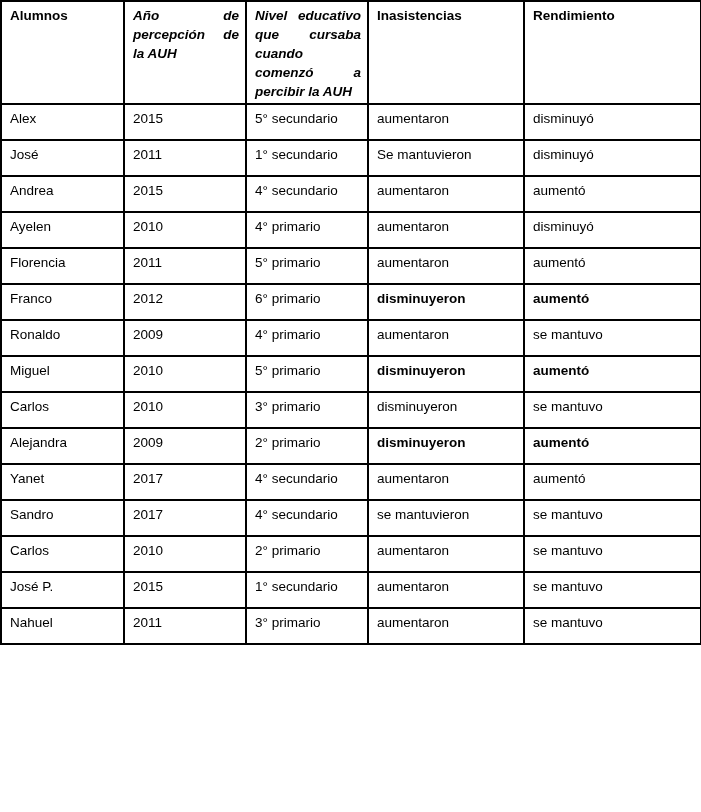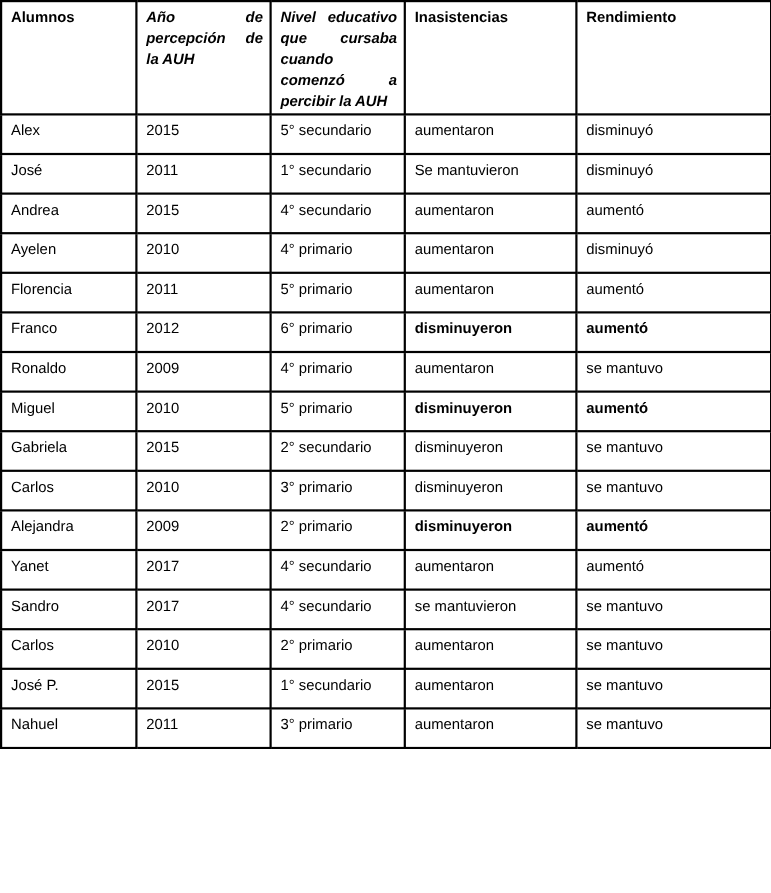--- a/index.html
+++ b/index.html
@@ -129,27 +129,20 @@
 
 
   <tr>
     <td class="name-cell">Miguel</td>
     <td>2010</td>
     <td>5° primario</td>
     <td class="em">disminuyeron</td>
     <td class="em">aumentó</td>
   </tr>
 
-  <tr>
-    <td class="name-cell">Gabriela</td>
-    <td>2015</td>
-    <td>2° secundario</td>
-    <td>disminuyeron</td>
-    <td>se mantuvo</td>
-  </tr>
 
   <tr>
     <td class="name-cell">Carlos</td>
     <td>2010</td>
     <td>3° primario</td>
     <td>disminuyeron</td>
     <td>se mantuvo</td>
   </tr>
 
 

